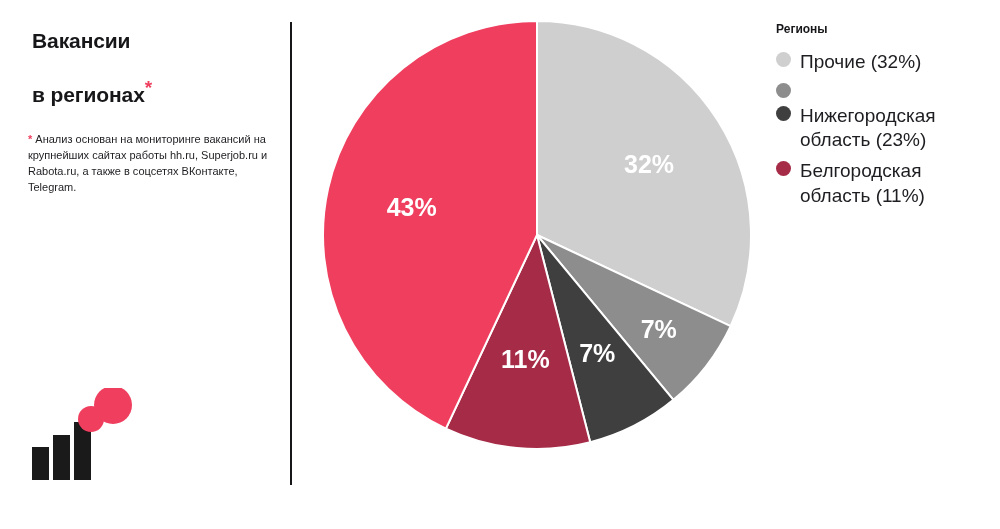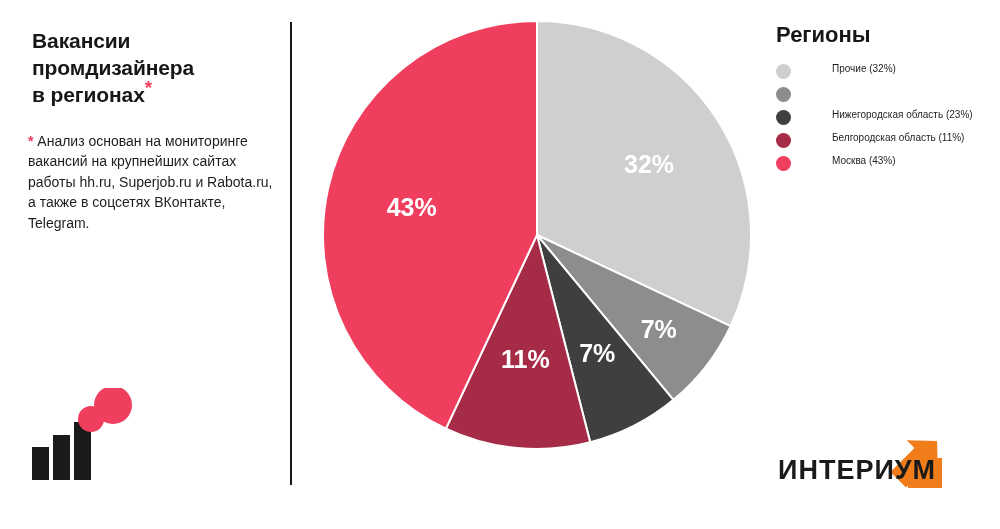--- a/index.html
+++ b/index.html
@@ -37,21 +37,21 @@
   }
   #headline .asterisk-mark {
     color: #ef3e5e;
     font-size: 19px;
     font-weight: bold;
     vertical-align: super;
     line-height: 0;
   }
   #note-block {
     margin-top: 22px;
-    font-size: 14px;
+    font-size: 11px;
     line-height: 1.47;
     color: #1e1e22;
   }
   #note-block .note-asterisk {
     color: #ef3e5e;
     font-weight: bold;
   }
 
   
   #brand-mark {
@@ -91,43 +91,42 @@
   }
 
   
   #legend {
     position: absolute;
     left: 776px;
     top: 22px;
     width: 215px;
   }
   #legend-title {
-    font-size: 22px;
+    font-size: 12px;
     font-weight: bold;
     color: #17171a;
     margin: 0 0 14px 0;
   }
   .legend-row {
     display: flex;
     align-items: flex-start;
     margin-bottom: 6px;
   }
   .legend-dot {
     flex: 0 0 auto;
     width: 15px;
     height: 15px;
     border-radius: 50%;
     margin-top: 2px;
     margin-right: 9px;
   }
   .legend-text {
-    font-size: 10px;
+    font-size: 19px;
     line-height: 1.3;
     color: #1e1e22;
-    margin-left: 32px;
   }
 
   
   #interium-logo {
     position: absolute;
     left: 776px;
     top: 432px;
     width: 200px;
     height: 62px;
   }
@@ -140,21 +139,21 @@
   }
 </style>
 </head>
 <body>
 
 <div id="page">
 
   <div id="left-panel">
     <h1 id="headline">
       <span>Вакансии</span><br>
-      <span>промдизайнера</span><br>
+      <br>
       <span>в регионах</span><span class="asterisk-mark">*</span>
     </h1>
 
     <p id="note-block"><span class="note-asterisk">*</span><span> Анализ основан на мониторинге вакансий на крупнейших сайтах работы hh.ru, Superjob.ru и Rabota.ru, а также в соцсетях ВКонтакте, Telegram.</span></p>
   </div>
 
   <div id="brand-mark">
     <svg width="110" height="92" viewBox="0 0 110 92">
       <g>
         <rect x="4" y="59" width="17" height="33" fill="#1a1a1a"></rect>
@@ -200,30 +199,17 @@
           <span class="legend-dot" style="background: rgb(141, 141, 141);"></span>
         </div>
         <div class="legend-row">
           <span class="legend-dot" style="background: rgb(63, 63, 63);"></span>
           <span class="legend-text">Нижегородская область (23%)</span>
         </div>
         <div class="legend-row">
           <span class="legend-dot" style="background: rgb(166, 43, 71);"></span>
           <span class="legend-text">Белгородская область (11%)</span>
         </div>
-        <div class="legend-row">
-          <span class="legend-dot" style="background: rgb(239, 62, 94);"></span>
-          <span class="legend-text">Москва (43%)</span>
-        </div>
       </div>
   </div>
 
-  <div id="interium-logo">
-    <svg width="200" height="62" viewBox="0 0 200 62">
-      <g>
-        <path d="M131 56 L131 22 L120 22 L142 1 L164 22 L153 22 L153 56 Z" fill="#f07d1a" transform="rotate(45 142 28)"></path>
-        <rect x="132" y="26" width="34" height="30" fill="#f07d1a"></rect>
-      </g>
-      <text id="interium-wordmark" x="2" y="47">ИНТЕРИУМ</text>
-    </svg>
-  </div>
 
 </div>
 
 </body></html>

